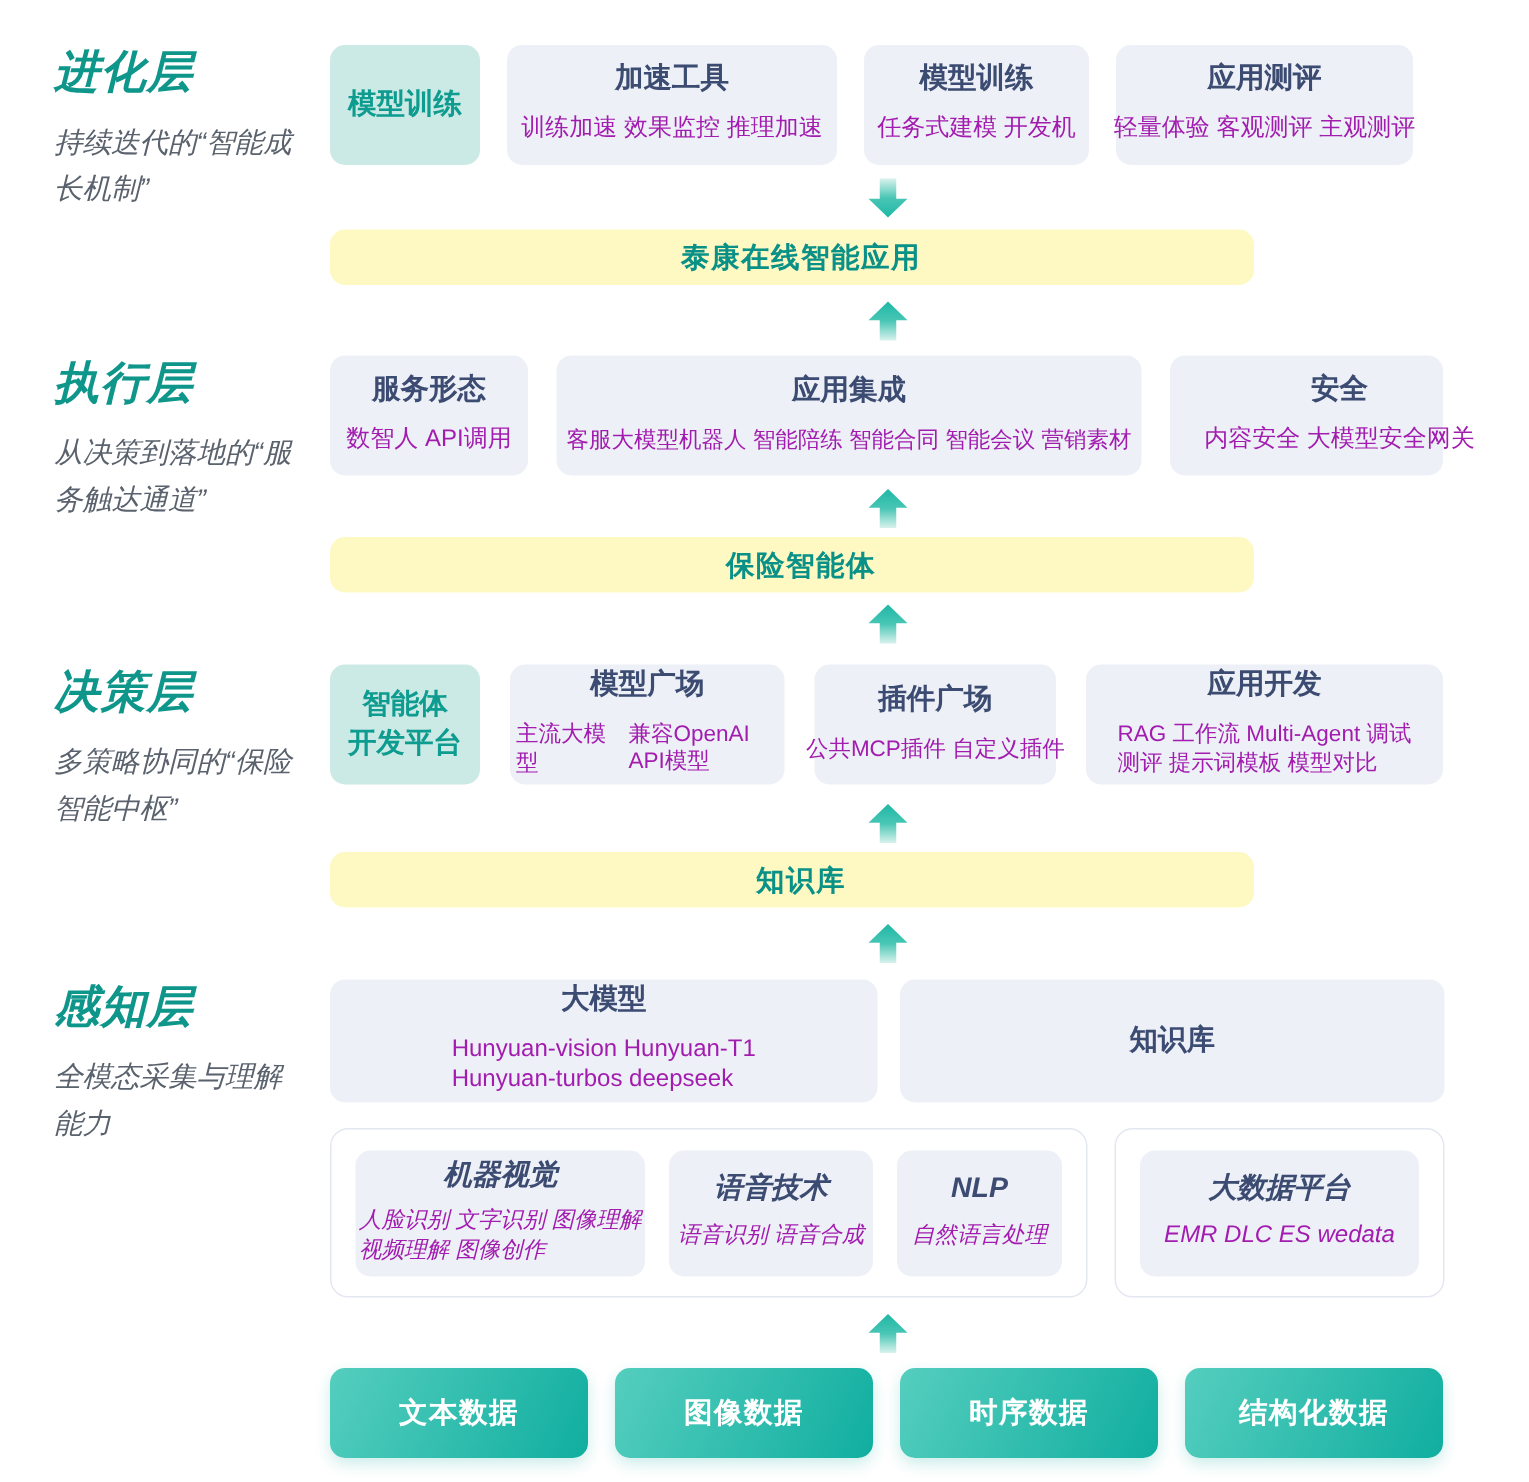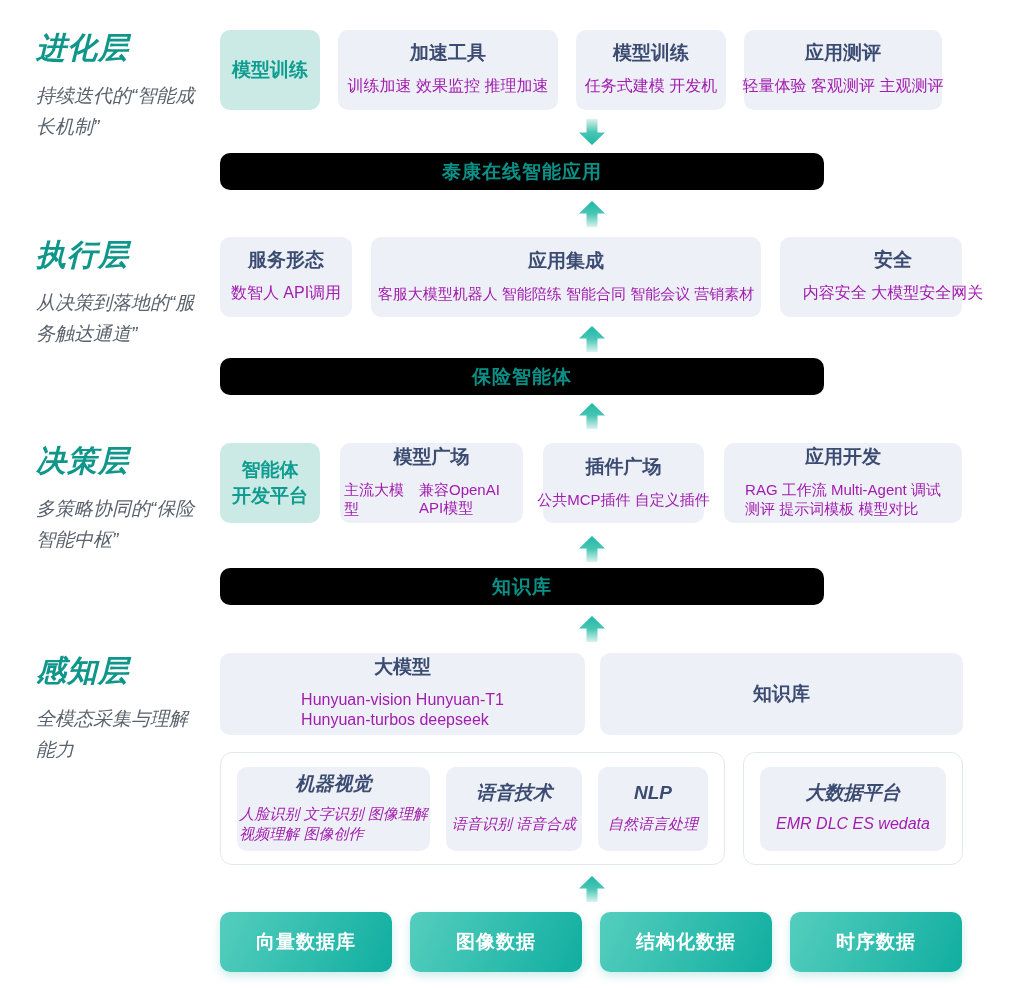--- a/index.html
+++ b/index.html
@@ -17,23 +17,23 @@
     display:flex; flex-direction:column; align-items:center; justify-content:center;
     gap:12px; padding:6px 4px; height:80px;
   }
   .box-title { font-size:19px; font-weight:bold; color:#3C4B72; line-height:1.1; }
   .box-items { font-size:16px; color:#a21caf; text-align:left; line-height:1.3; white-space:nowrap; }
   .fs15 .box-items, .box-items.fs15 { font-size:15px; }
   .hl { background:#CCEAE5; }
   .hl .hl-text { font-size:19px; font-weight:bold; color:#0D9C8F; line-height:1.35; text-align:center; }
 
   .banner {
-    margin-left:220px; width:604px; height:37px; background:#000000; border-radius:10px;
+    margin-left:220px; width:604px; height:37px; background:#fef9c3; border-radius:10px;
     display:flex; align-items:center; justify-content:center;
-    font-size:19px; font-weight:bold; color:#0A9187; letter-spacing:1px;
+    font-size:19px; font-weight:bold; color:#0A9187; letter-spacing:1px;padding-left:12px;
   }
   .arrow-wrap { margin-left:220px; width:743px; display:flex; justify-content:center; }
   .arrow { width:28px; height:28px; display:block; }
 
   .pair { display:flex; align-items:center; justify-content:center; gap:10px; white-space:normal; }
   .wrap96 { max-width:100px; display:inline-block; line-height:1.25; }
 
   .h82 { height:82px; }
   .group {
     border:1px solid #E3E7EF; border-radius:12px; background:#fff; box-sizing:border-box;
@@ -244,19 +244,19 @@
     </div>
   </div>
 
   <div class="arrow-wrap" style="margin-top:10px">
     <svg class="arrow" viewBox="0 0 28 28">
         <path d="M14 1 27 13.5 H19.5 V27 H8.5 V13.5 H1 Z" fill="url(#gUp)"></path>
       </svg>
   </div>
 
   <div class="btn-row" style="margin-top:9px">
-    <div class="btn">向量数据库</div>
+    <div class="btn">文本数据</div>
     <div class="btn">图像数据</div>
+    <div class="btn">时序数据</div>
     <div class="btn">结构化数据</div>
-    <div class="btn">时序数据</div>
   </div>
 
 </div>
 
 </body></html>

